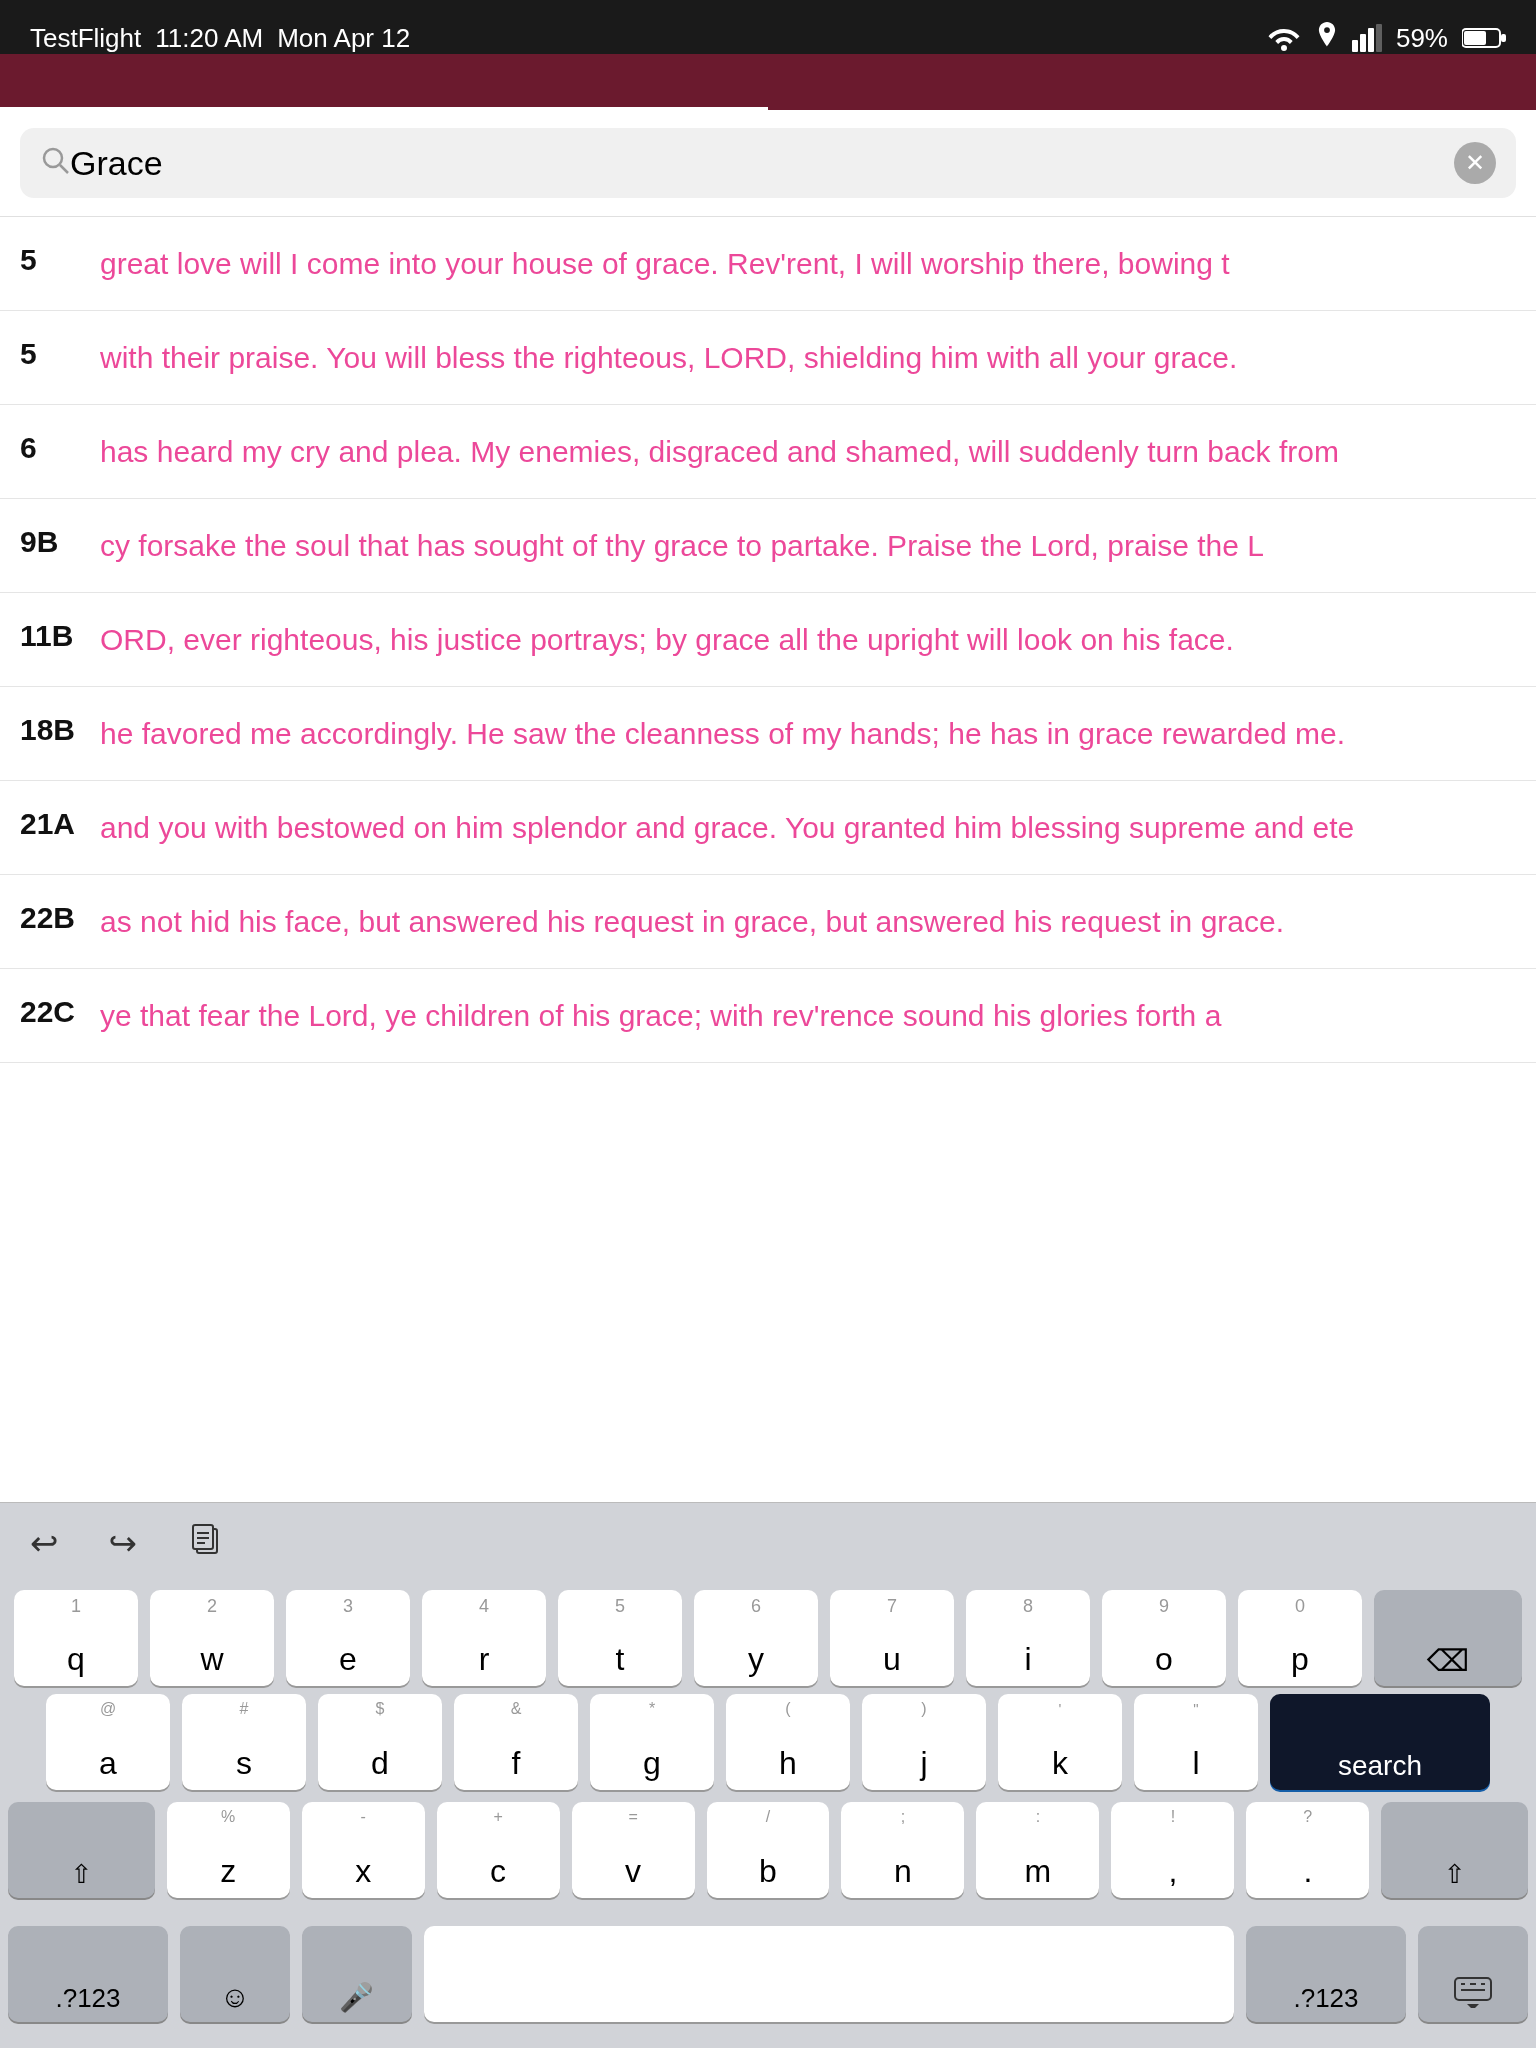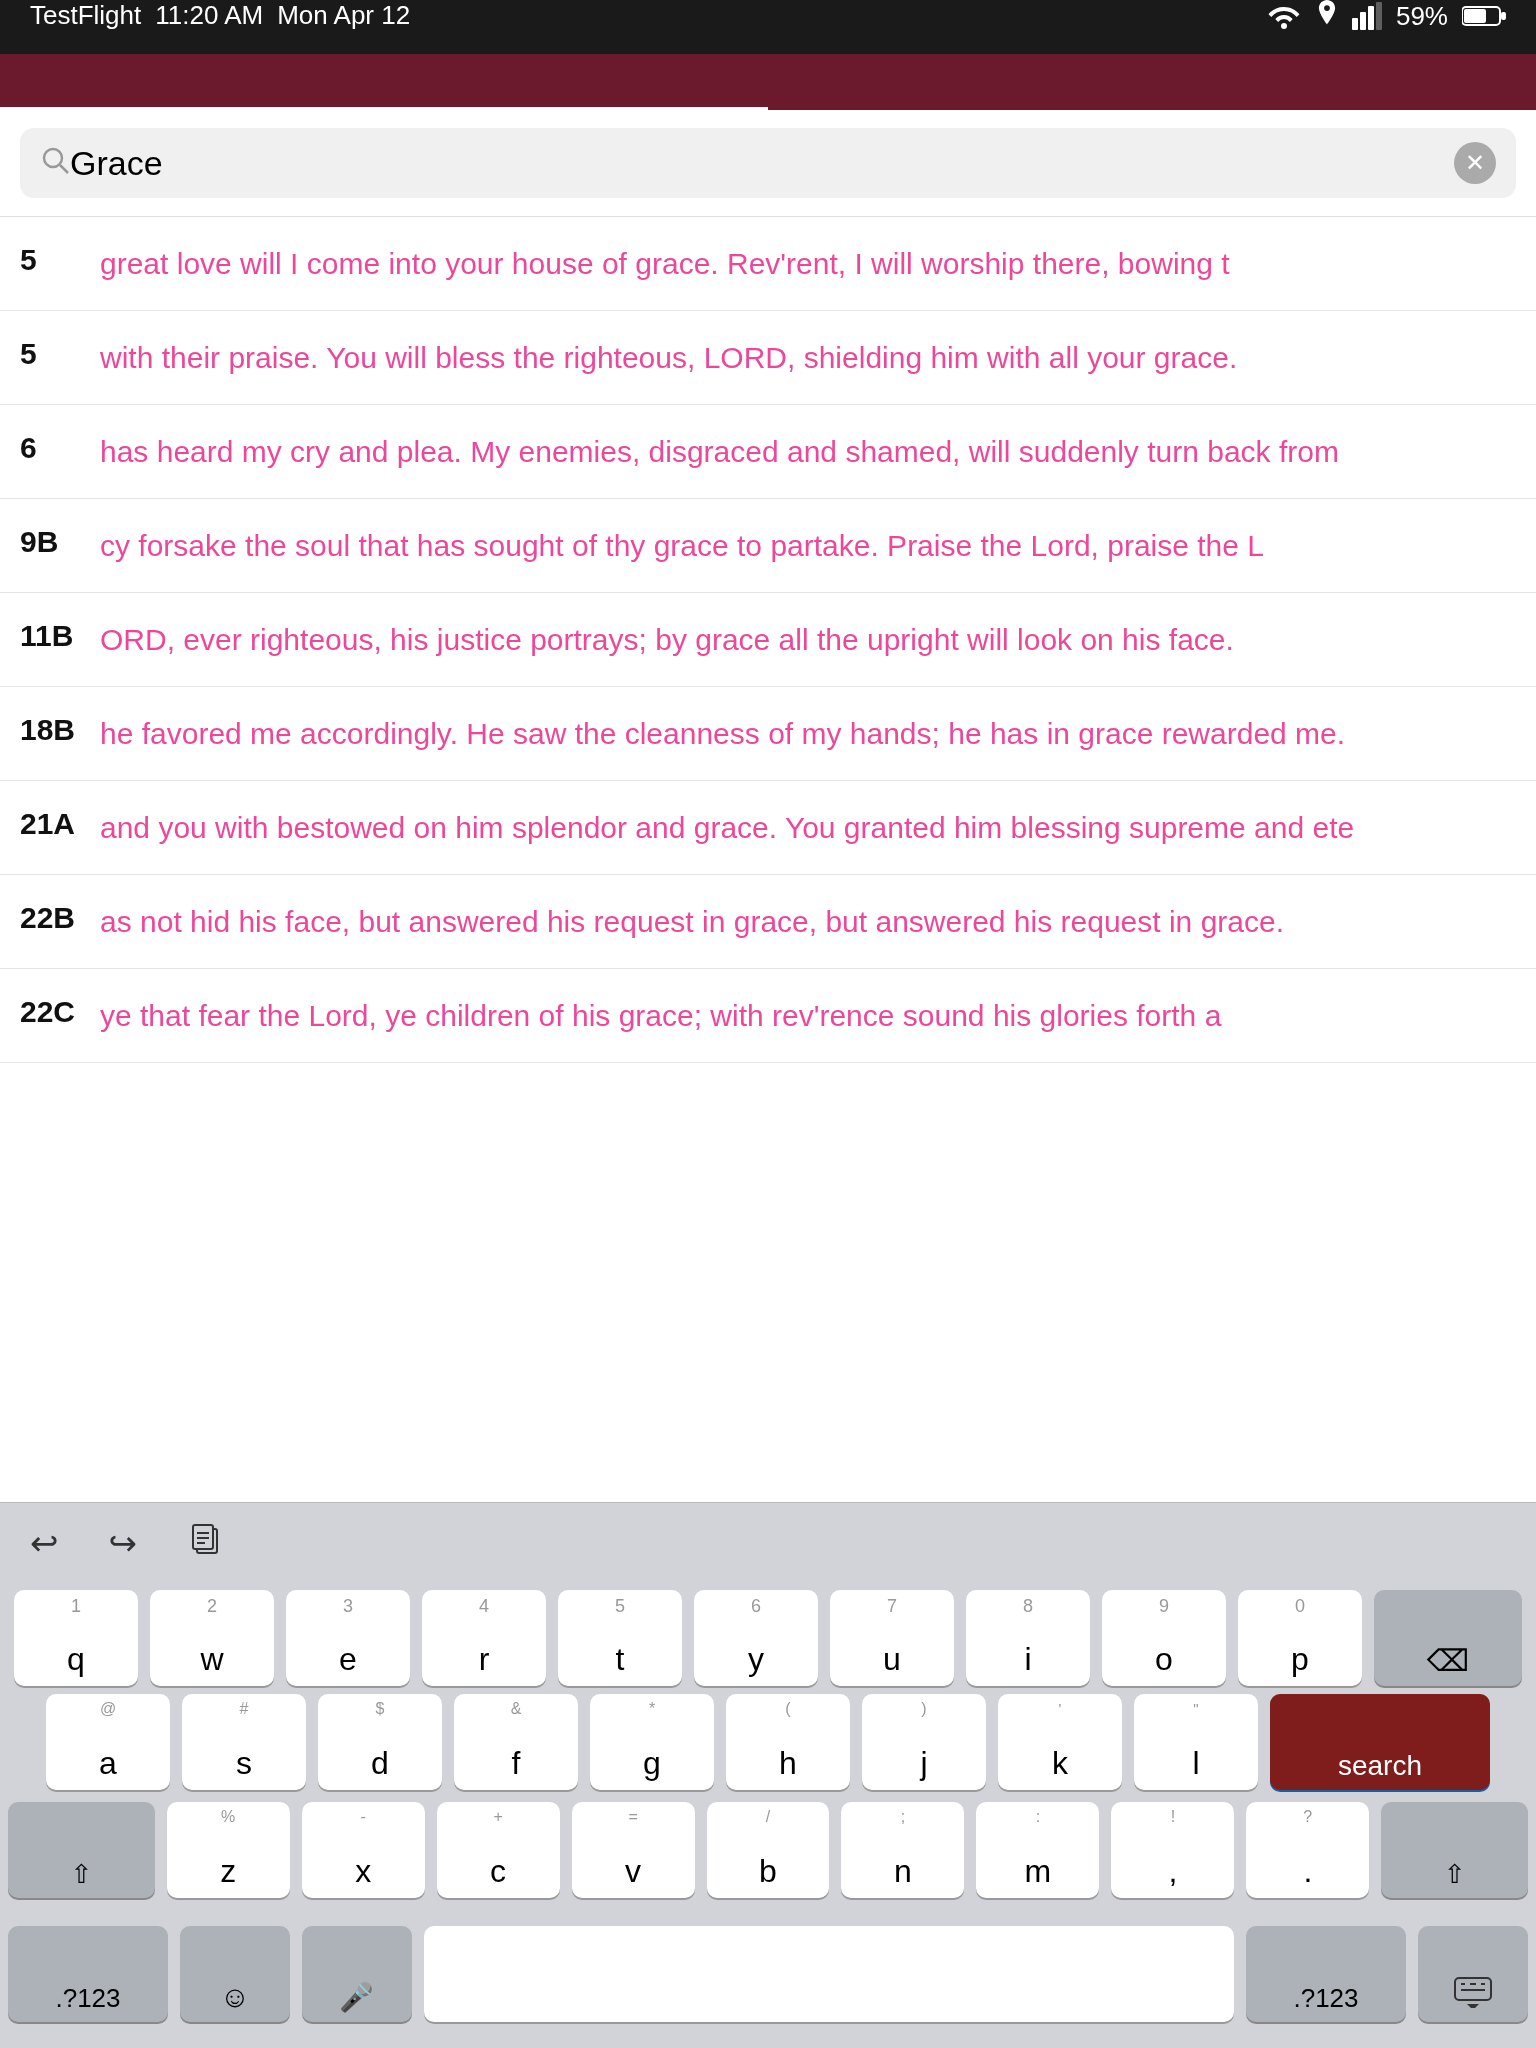--- a/index.html
+++ b/index.html
@@ -10,21 +10,21 @@
       font-family: -apple-system, 'Helvetica Neue', Arial, sans-serif;
       background: #fff;
       overflow: hidden;
     }
 
     
     .status-bar {
       background: #1a1a1a;
       height: 54px;
       display: flex;
-      align-items: flex-start;
+      align-items: flex-end;
       justify-content: space-between;
       padding: 0 30px;
       color: #fff;
       font-size: 26px;
       font-weight: 500;
     }
     .status-left { display: flex; align-items: center; gap: 14px; }
     .status-right { display: flex; align-items: center; gap: 14px; }
 
     
@@ -149,21 +149,21 @@
       cursor: pointer;
       border: none;
       user-select: none;
       position: relative;
     }
     .key-special {
       background: #adb1b8;
       box-shadow: 0 2px 0 #888;
     }
     .key-blue {
-      background: #7f1d1d;
+      background: #0f172a;
       box-shadow: 0 2px 0 #155ea8;
       color: #fff;
     }
     .key-number {
       font-size: 18px;
       color: #999;
       position: absolute;
       top: 6px;
       left: 0;
       width: 100%;

